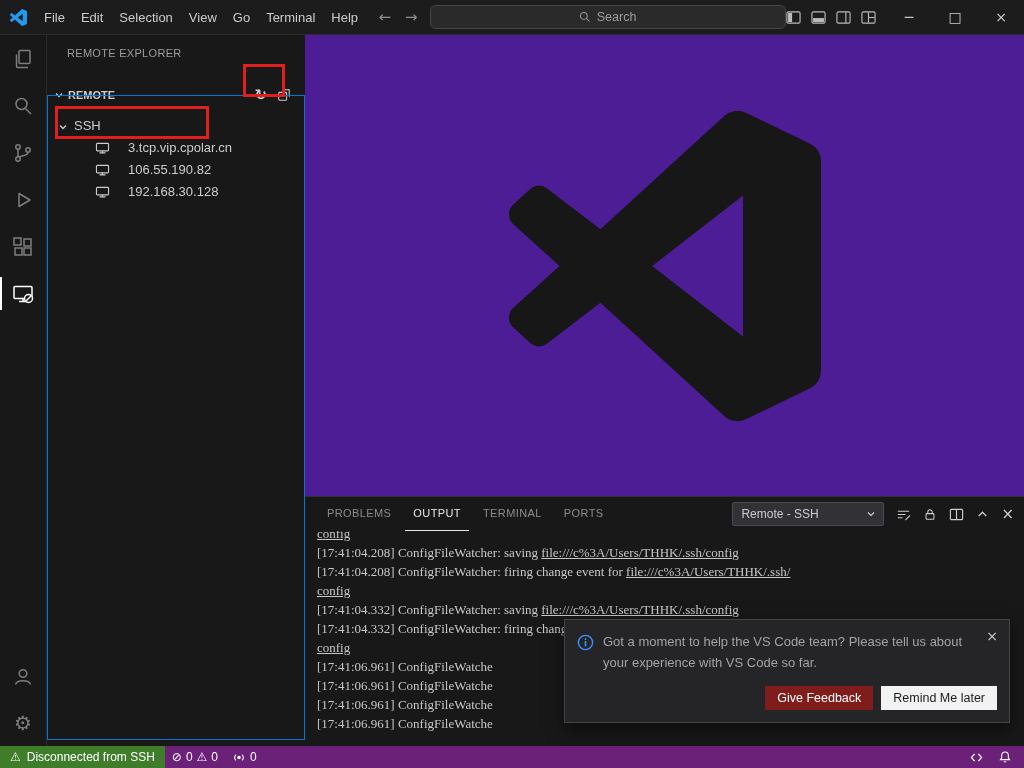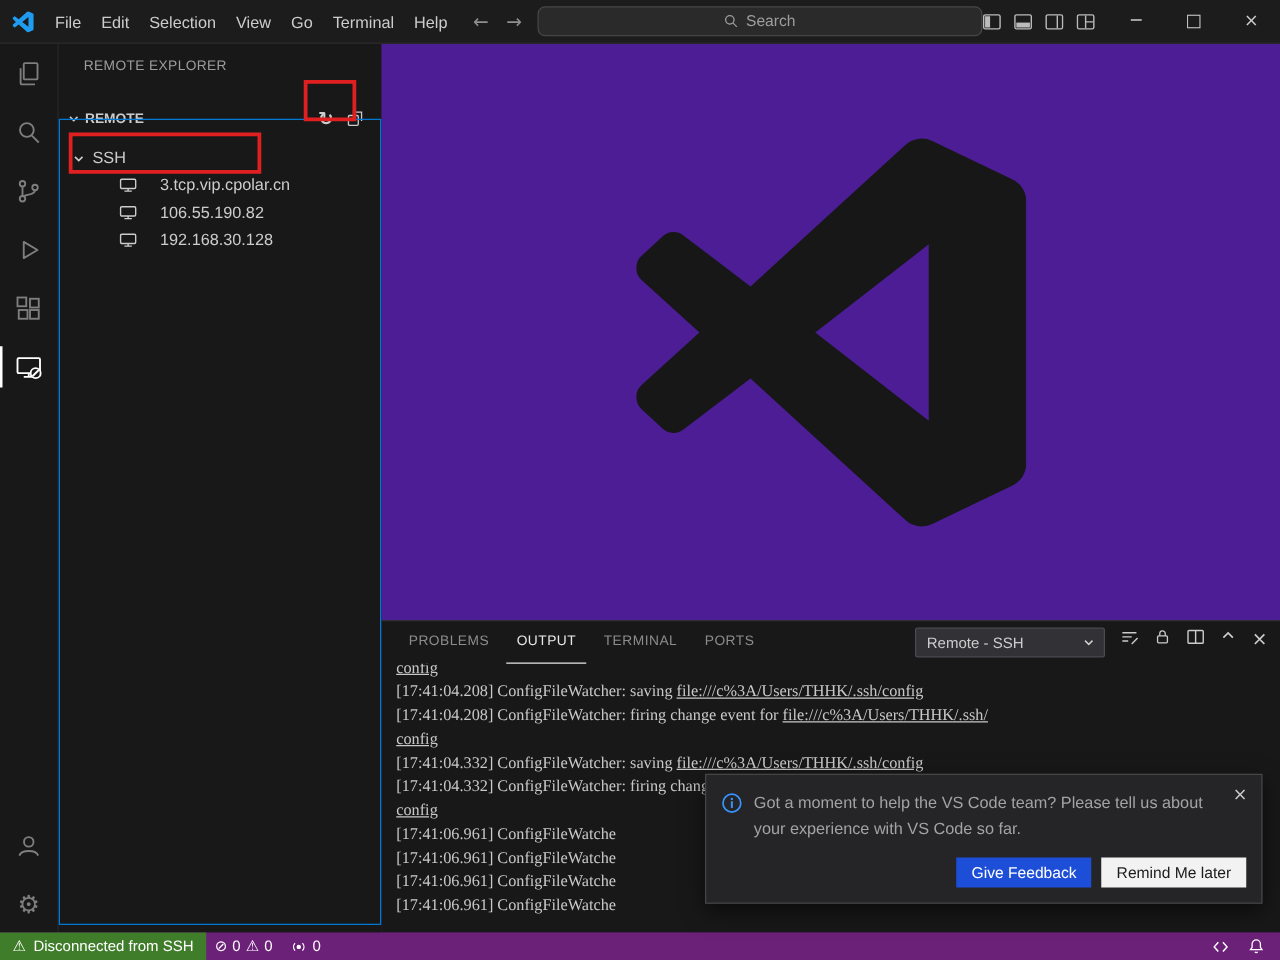--- a/index.html
+++ b/index.html
@@ -51,39 +51,39 @@
   .main{flex:1;display:flex;flex-direction:column;background:#4c1d95;min-width:0}
   .editor{flex:1;display:flex;align-items:center;justify-content:center}
   .watermark{width:312px;height:312px}
 
   
   .panel{height:250px;background:#181818;border-top:1px solid #303030;display:flex;flex-direction:column}
   .panel-bar{height:34px;display:flex;align-items:center;padding:0 10px 0 14px;flex:none}
   .panel-tabs{display:flex;gap:6px}
   .panel-tab{padding:0 8px;height:34px;line-height:33px;font-size:11px;color:#8c8c8c;letter-spacing:.4px}
   .panel-tab.active{color:#e7e7e7;border-bottom:1px solid #e7e7e7}
-  .panel-actions{margin-left:auto;display:flex;gap:12px;color:#ccc}
+  .panel-actions{margin-left:auto;display:flex;align-items:center;gap:12px;color:#ccc}
   .channel-select{width:152px;height:24px;background:#313136;border:1px solid #4a4a52;border-radius:2px;
     display:flex;align-items:center;padding:0 6px 0 8px;font-size:12px;color:#ccc}
   .channel-select .chev{margin-left:auto}
   .panel-content{flex:1;overflow:hidden;padding-left:12px;
     font-family:Liberation Serif, serif;font-size:13px;line-height:19px;color:#c8c8c8}
   .log-lines{margin-top:-7px}
   .log-line{white-space:pre}
   .log-link{text-decoration:underline}
 
   
   .toast{position:absolute;right:14px;bottom:45px;width:446px;background:#252528;border:1px solid #454545;
     box-shadow:0 6px 16px rgba(0,0,0,.55);padding:12px;z-index:10}
   .toast-row{display:flex;gap:9px}
   .toast-msg{font-size:13px;color:#a3a3a3;line-height:1.6;padding-right:20px}
   .toast-close{position:absolute;top:9px;right:11px;color:#ccc;font-size:14px;line-height:1}
   .toast-buttons{display:flex;justify-content:flex-end;gap:8px;margin-top:12px}
   .btn{padding:5px 12px;font-size:12.5px;font-family:inherit;border:none;cursor:pointer}
-  .btn-primary{background:#1d4ed8;color:#fff}
+  .btn-primary{background:#7f1d1d;color:#fff}
   .btn-secondary{background:#f2f2f2;color:#1b1b1b}
 
   
   .statusbar{position:absolute;bottom:0;left:0;right:0;height:22px;background:#6c2178;
     display:flex;align-items:center;font-size:12px;color:#fff;z-index:6}
   .sb-remote{height:22px;background:#3f7d2a;display:flex;align-items:center;padding:0 10px;gap:6px;flex:none}
   .sb-item{display:flex;align-items:center;gap:4px;padding:0 7px;height:22px}
   .sb-item .glyph{font-size:12px}
   .sb-right{margin-left:auto;display:flex;align-items:center;padding-right:12px;gap:14px}
 

